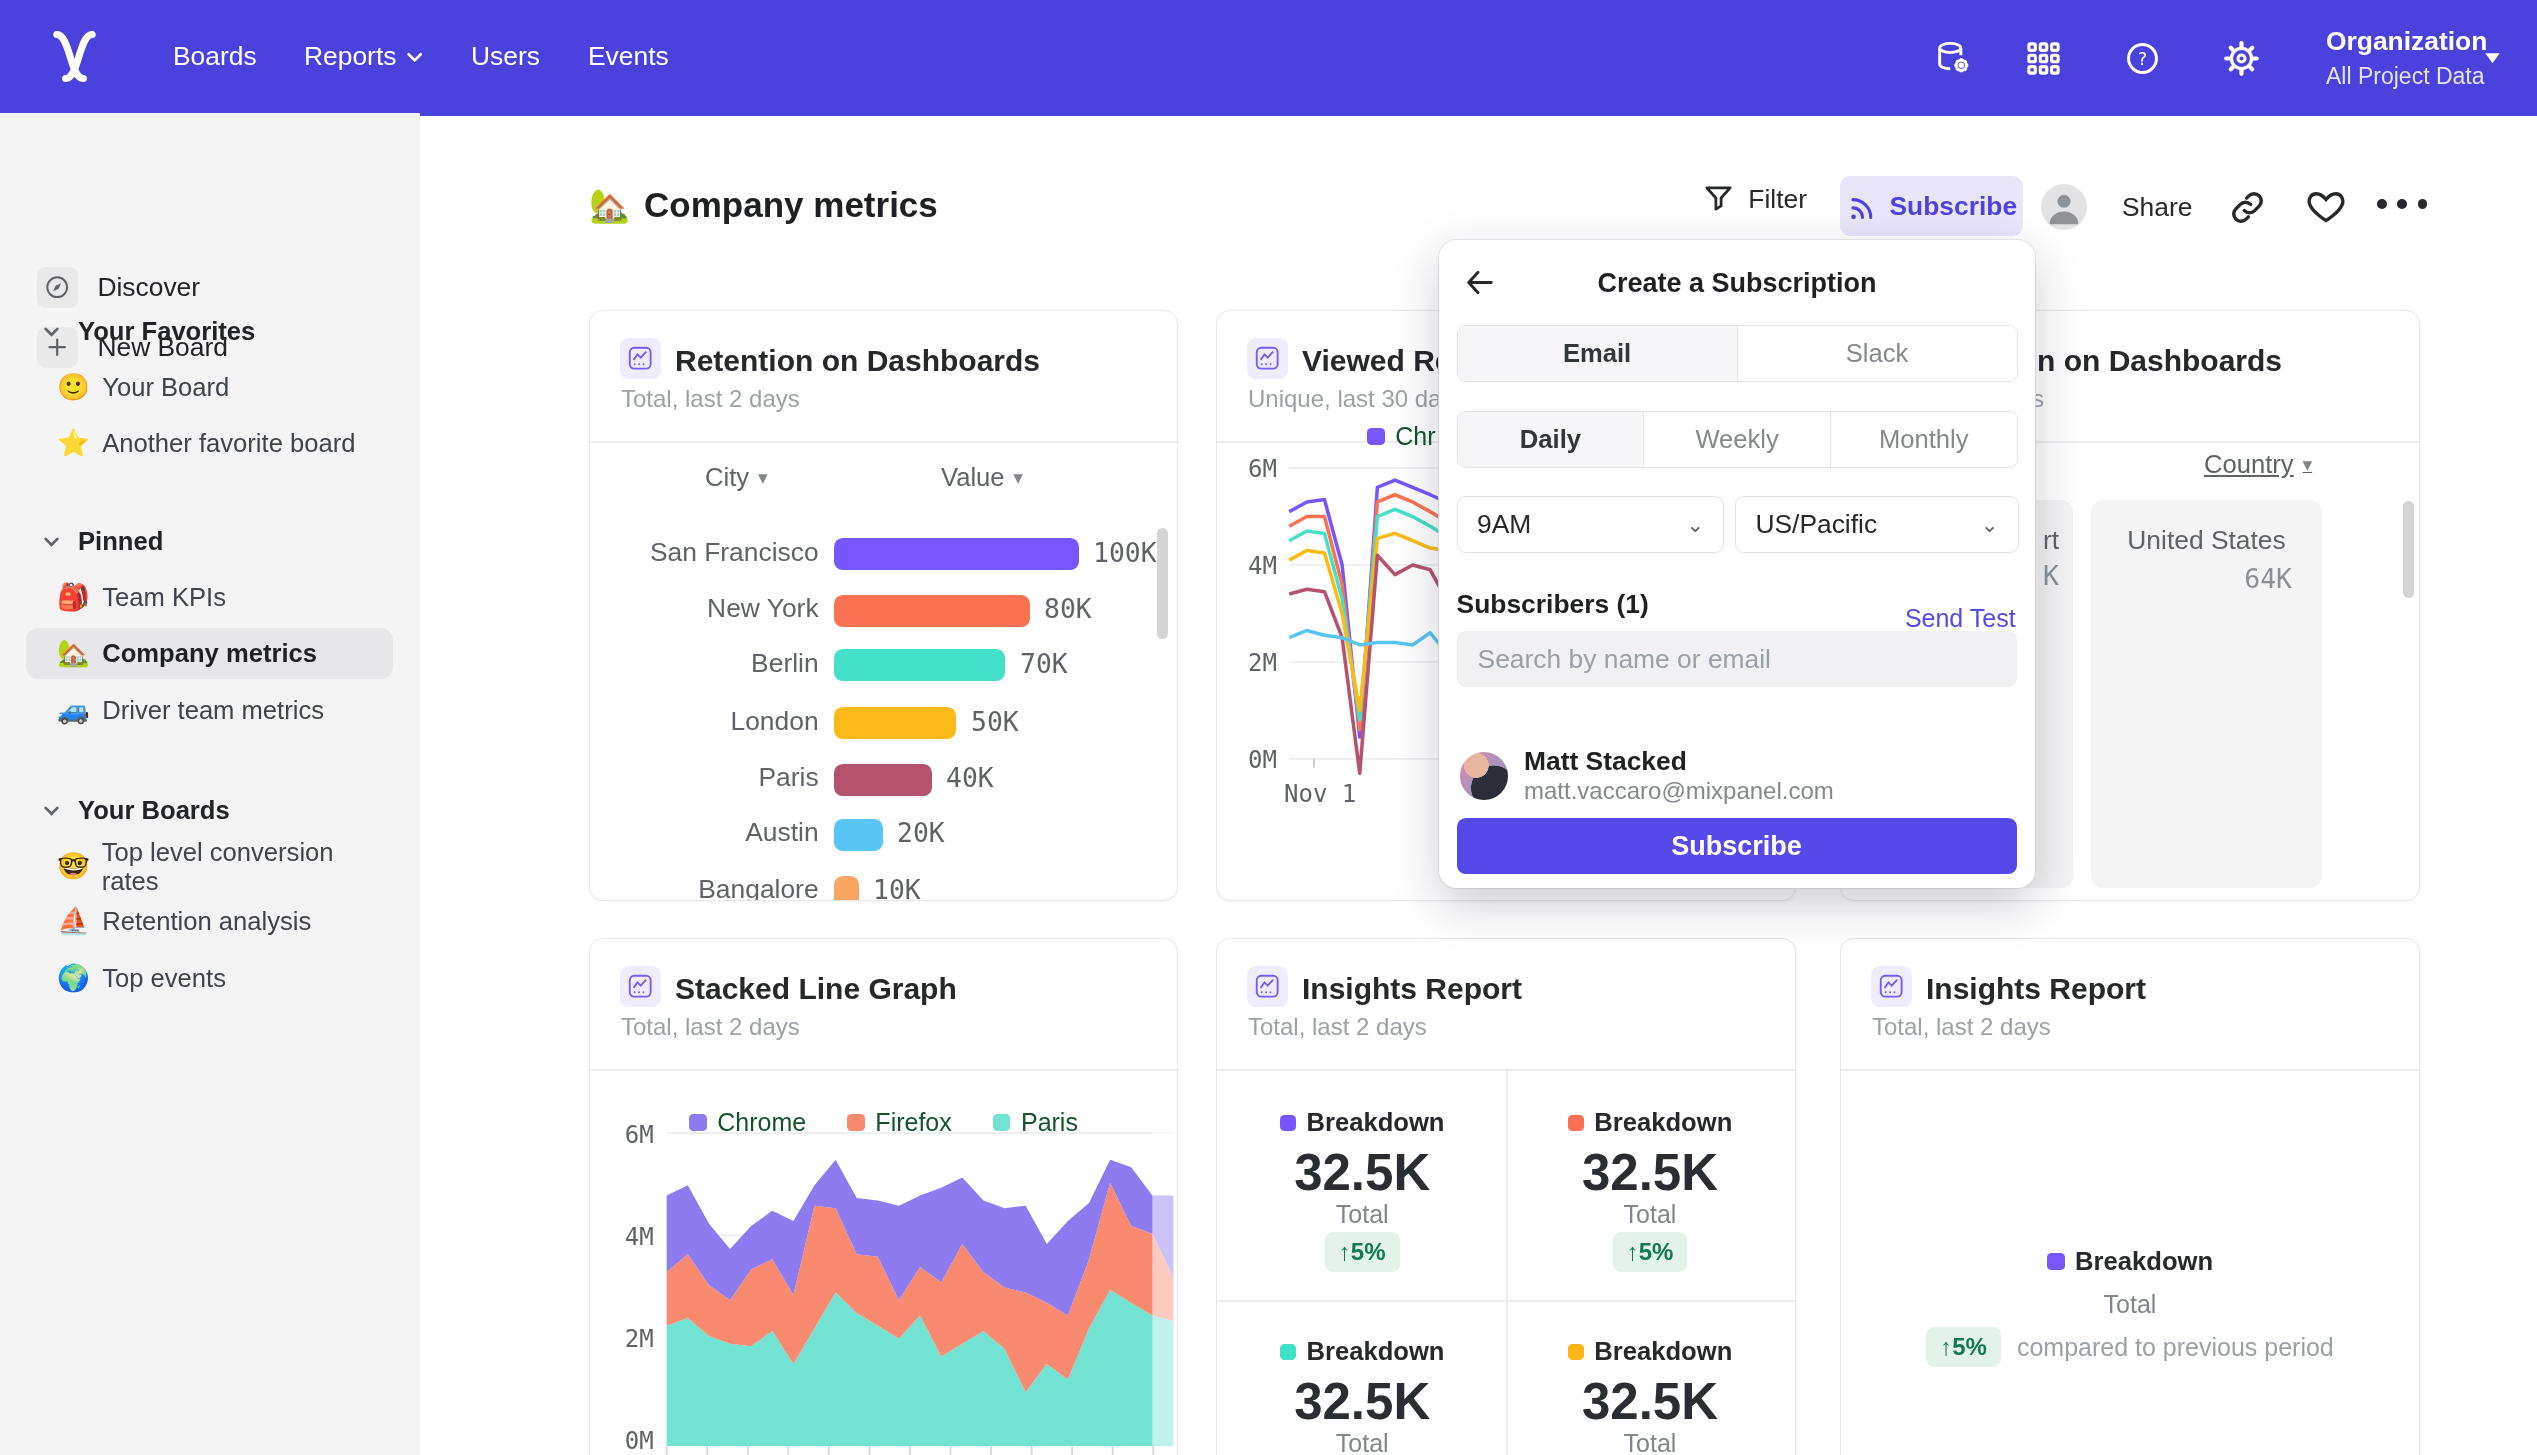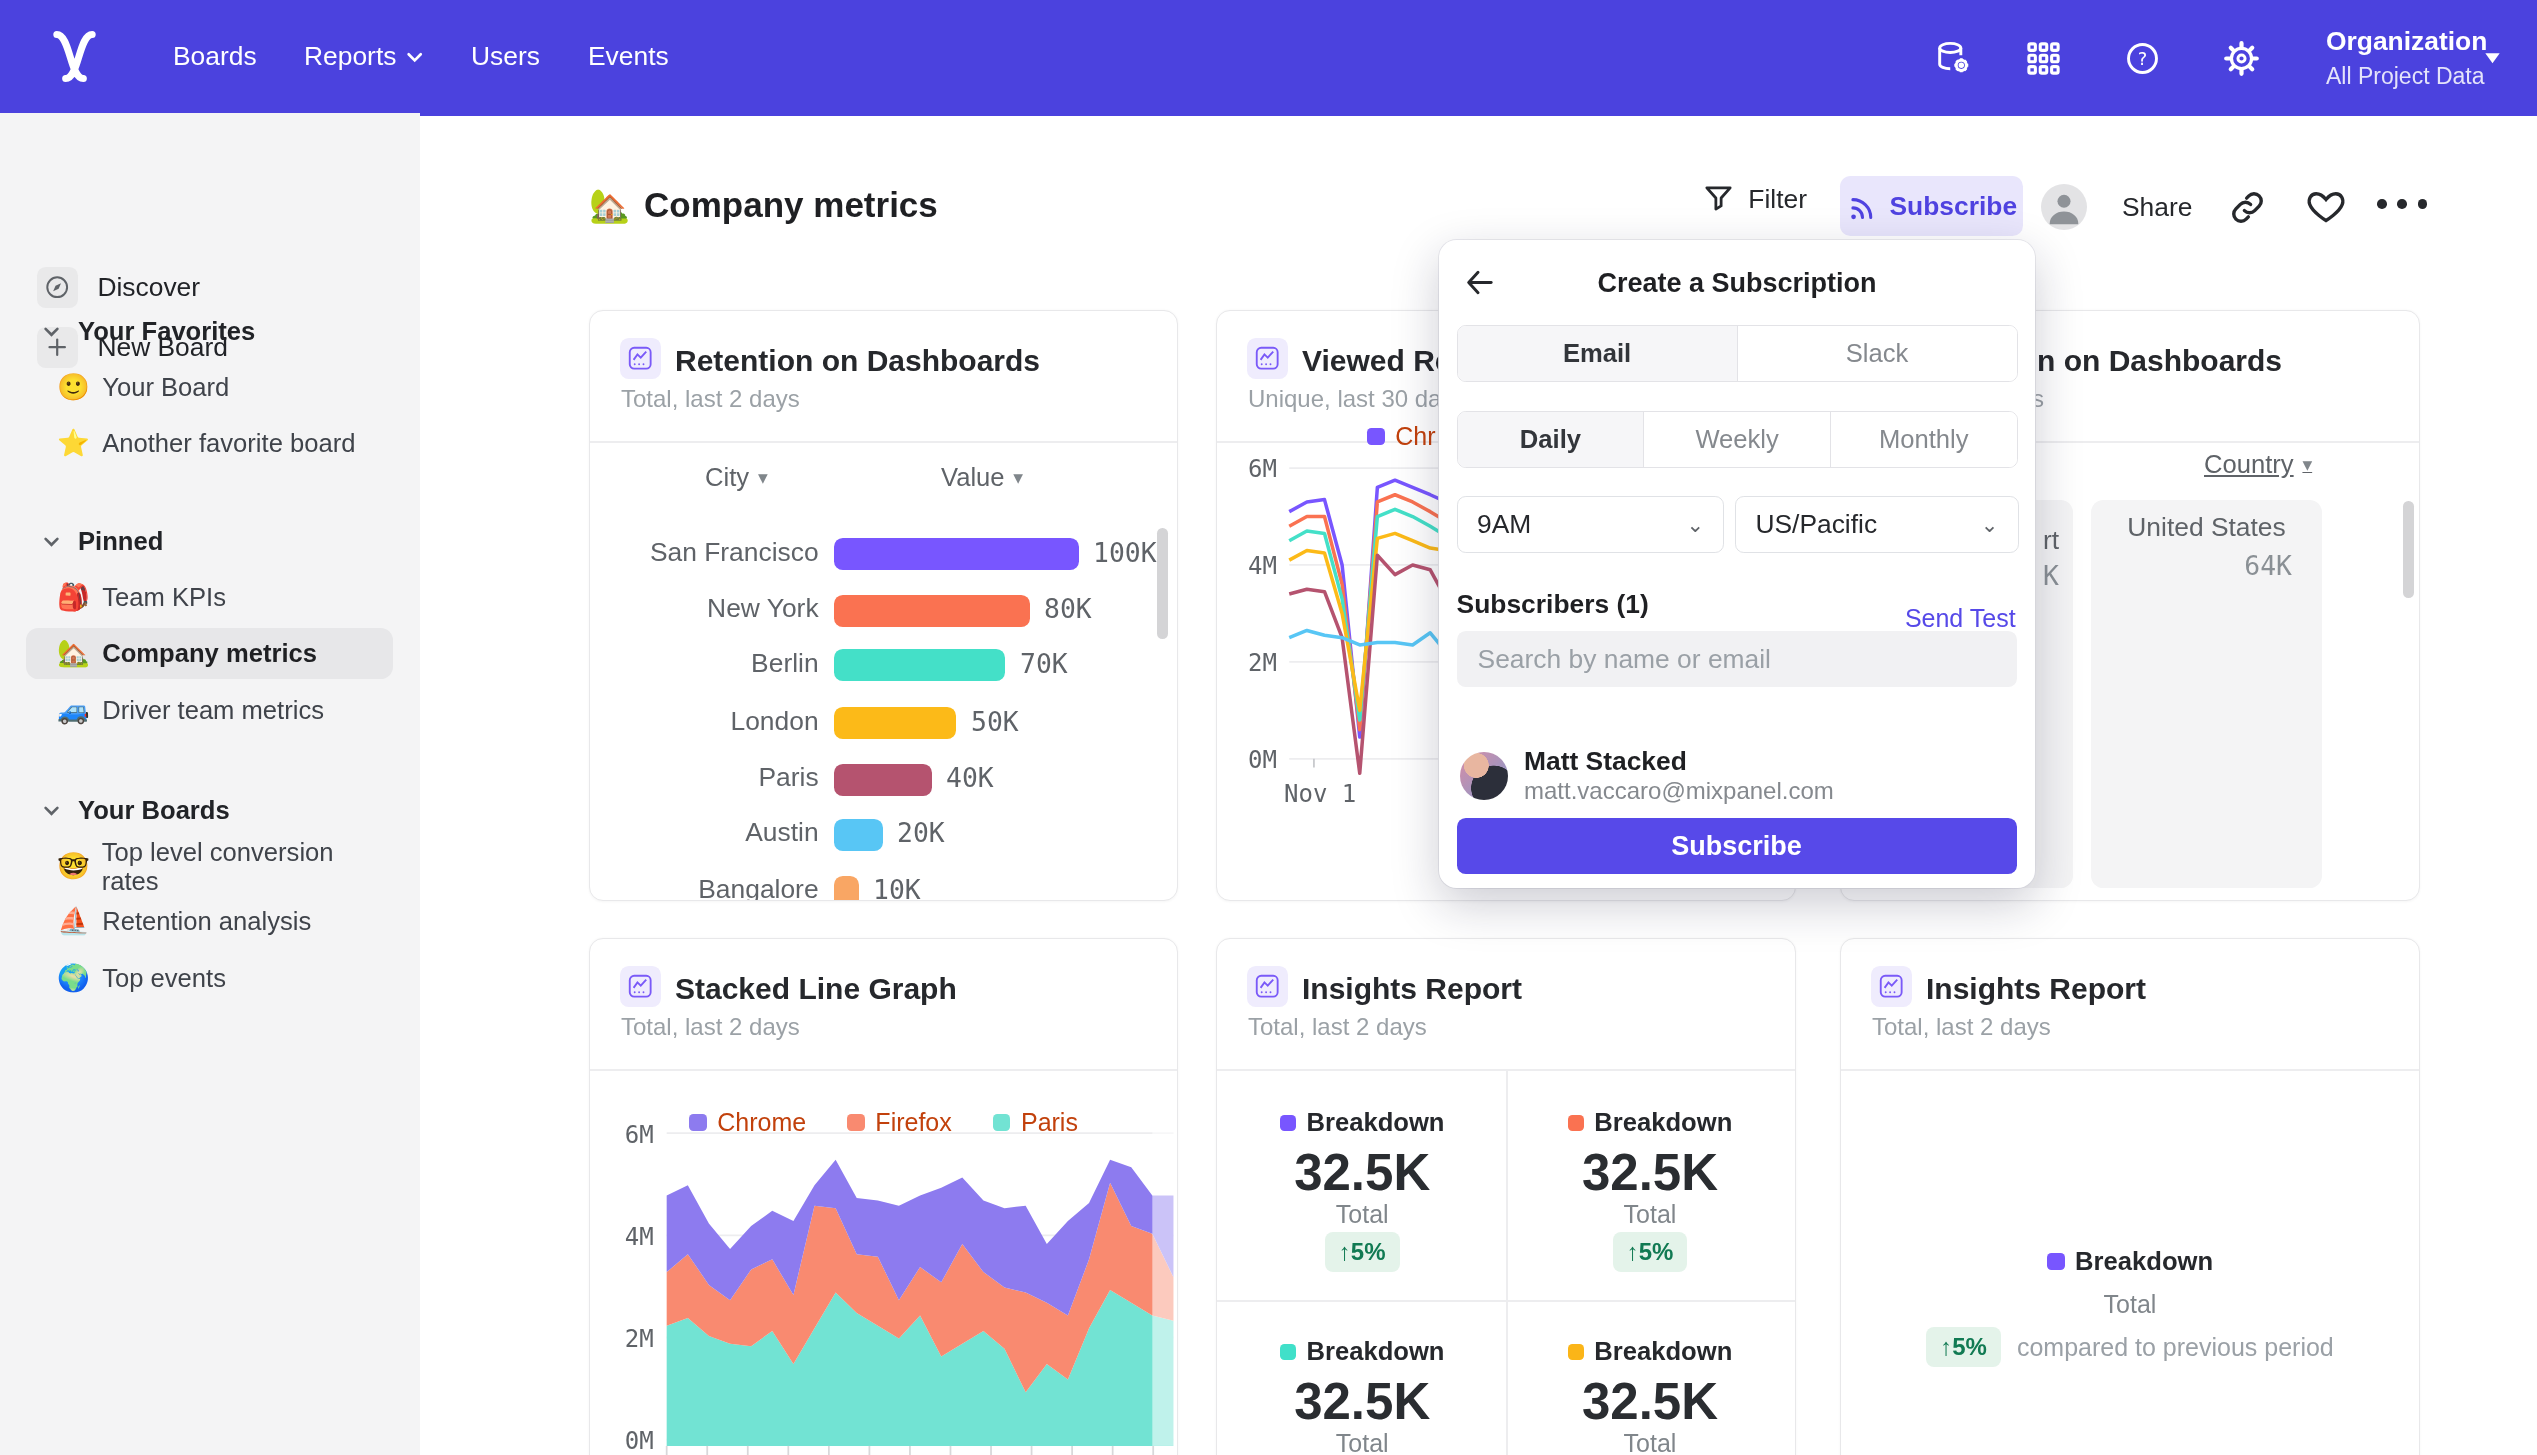--- a/index.html
+++ b/index.html
@@ -45,21 +45,21 @@
   .bar{height:32px;border-radius:8.8px;}
   .bar-val{font-size:26.4px;color:#5f6368;white-space:nowrap;}
   .scroll-thumb{width:10.6px;background:#d4d4d6;border-radius:5.3px;}
   .tile{background:#f4f4f5;border-radius:12.3px;}
   .tile-name{font-size:26.4px;color:#5f6368;white-space:nowrap;}
   .tile-val{font-size:26.4px;color:#8a9095;}
   .ytick{font-size:24px;color:#5f6368;text-align:right;width:53px;}
   .xtick{font-size:24px;color:#5f6368;}
   .legend-item{display:flex;align-items:center;gap:10.6px;}
   .legend-sq{width:17.6px;height:17.6px;border-radius:4.4px;}
-  .legend-lbl{font-size:25px;color:#c2410c;}
+  .legend-lbl{font-size:25px;color:#14532d;}
   .metric-legend{font-size:25.6px;font-weight:600;color:#26282c;}
   .metric-val{font-size:51px;font-weight:700;color:#2a2d31;}
   .metric-unit{font-size:25px;color:#80868b;}
   .delta-pill{display:inline-block;padding:6.2px 14px;border-radius:8px;background:#e4f3ea;color:#117a53;font-size:24px;font-weight:600;}
   .q-divider{background:#ededef;}
   
   #modal{left:1439px;top:240px;width:596px;height:648px;background:#fff;border-radius:17.6px;z-index:50;
          box-shadow:0 16px 48px rgba(25,23,56,.22),0 0 0 0.9px #ececf0;}
   .m-title{font-size:27px;font-weight:600;color:#1f2023;}
   .seg{position:absolute;left:17.6px;width:559px;border:1.8px solid #e3e3e7;border-radius:8.8px;display:flex;overflow:hidden;height:55px;}
@@ -358,21 +358,21 @@
   <div class="abs card-divider"></div>
   <div class="abs colhead" style="left:363px;top:139px;text-decoration:underline;">
     <span>Country</span>
       <span class="caret">▾</span>
   </div>
   <div class="abs tile" style="left:134px;top:189px;width:98px;height:388px;">
     <div class="tile-name abs" style="right:14px;top:25px;">rt</div>
     <div class="tile-val mono abs" style="right:14px;top:60px;">K</div>
   </div>
   <div class="abs tile" style="left:250px;top:189px;width:231px;height:388px;">
-    <div class="tile-name" style="text-align:center;margin-top:12px;">United States</div>
+    <div class="tile-name" style="text-align:center;margin-top:25px;">United States</div>
     <div class="tile-val mono" style="text-align:right;margin:7px 30px 0 0;">64K</div>
   </div>
   <div class="abs scroll-thumb" style="left:562px;top:190px;height:97px;"></div>
 </div>
 
 <div class="abs card" style="left:589px;top:938px;width:587px;height:589px;">
   <div class="abs card-icon">
     <svg width="26.4" height="26.4" viewBox="0 0 24 24" fill="none" stroke="#7a5af8" stroke-width="1.7">
         <rect x="2.5" y="2.5" width="19" height="19" rx="4"></rect>
         <polyline points="6,13.5 9.5,8.5 12.5,11.5 17.5,6"></polyline>

